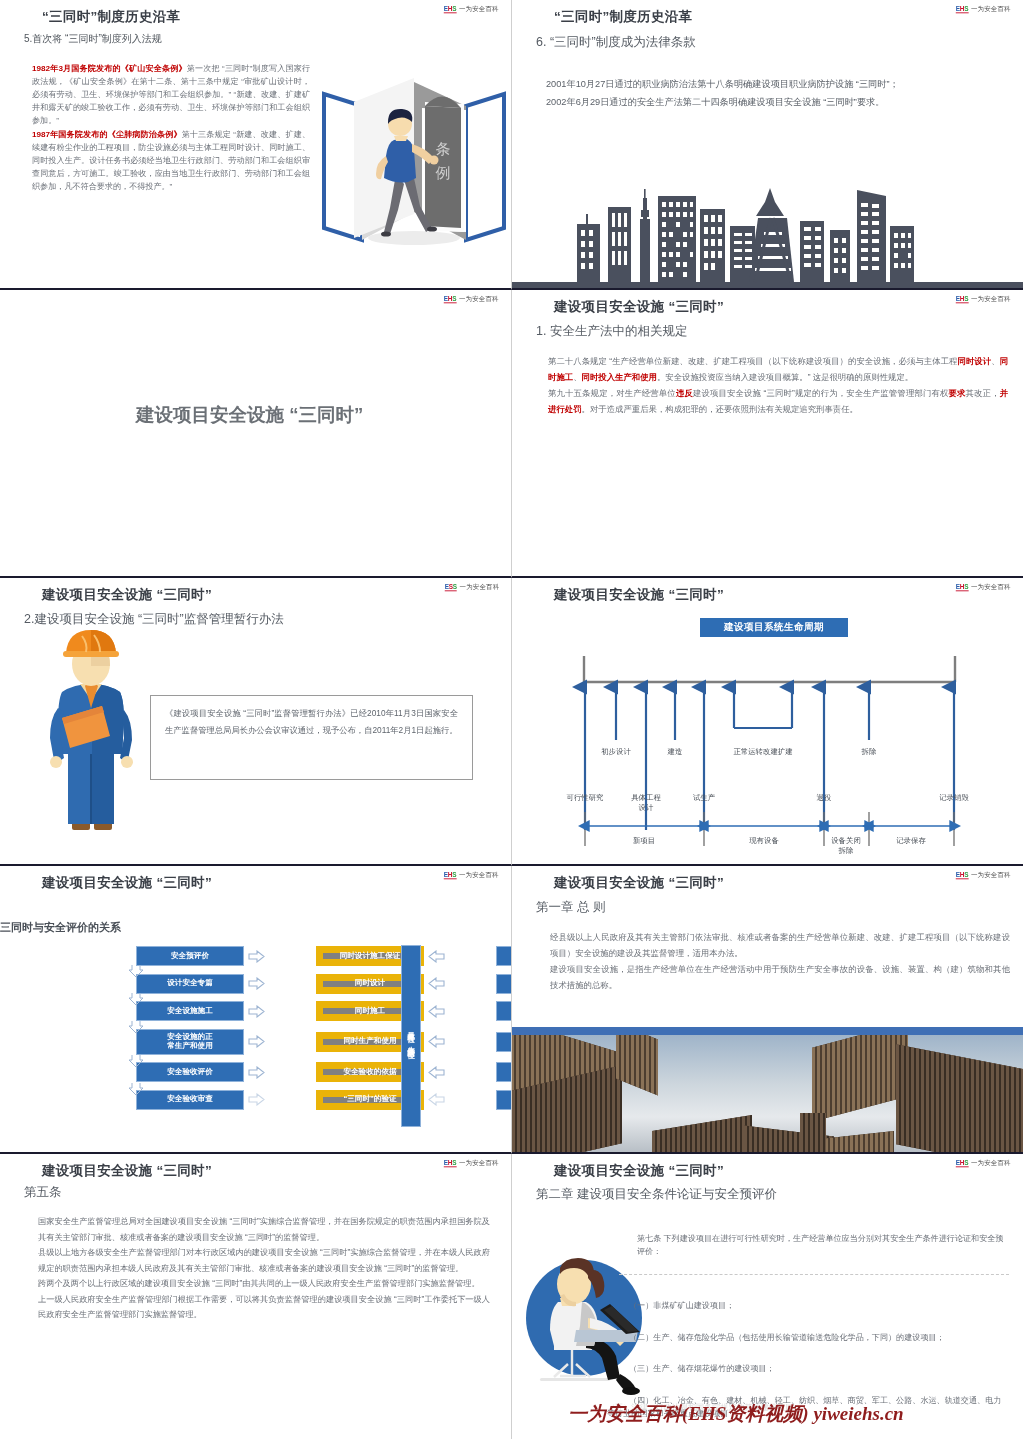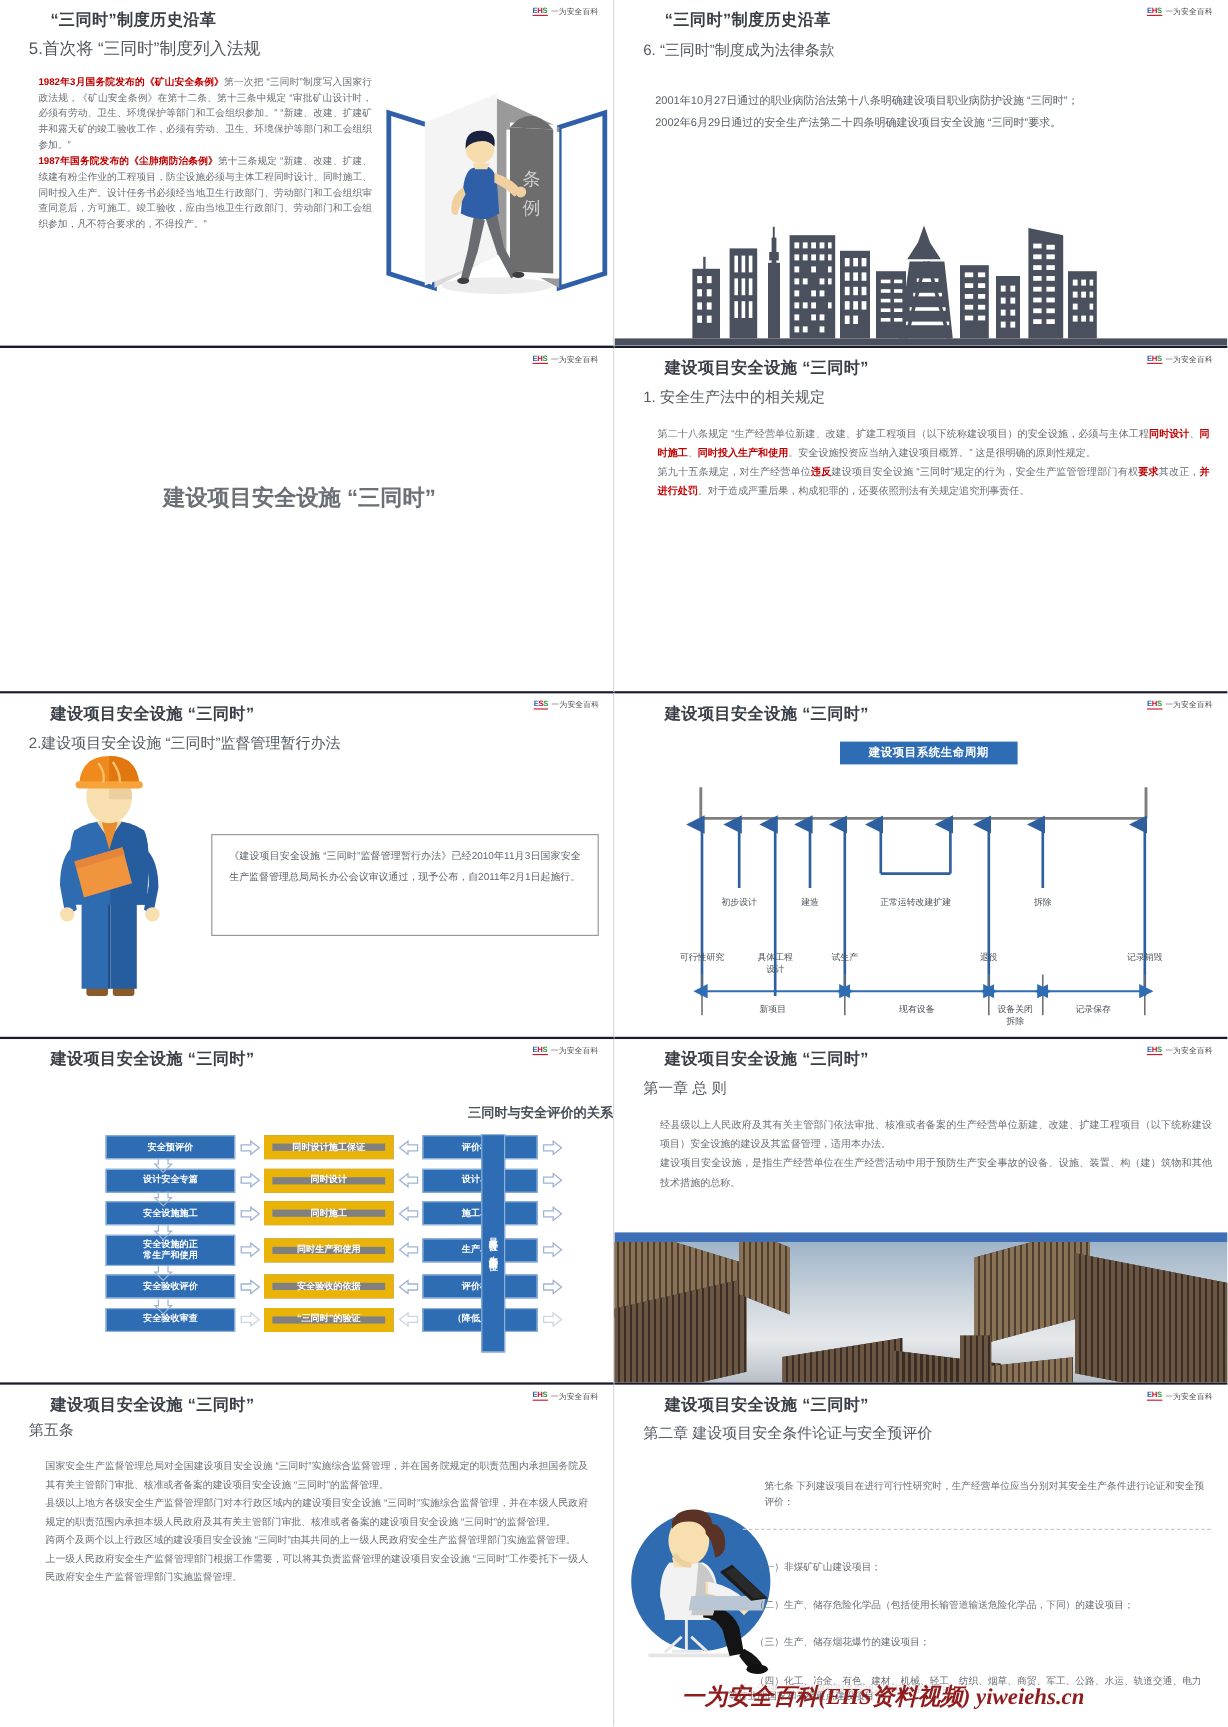--- a/index.html
+++ b/index.html
@@ -62,42 +62,43 @@
   .book { position: absolute; left: 318px; top: 62px; width: 192px; height: 196px; }
 
   
   .skyline { position: absolute; left: 0; bottom: 0; width: 511px; height: 112px; }
 
   
   .worker { position: absolute; left: 32px; top: 48px; width: 118px; height: 212px; }
   .quote-box {
     position: absolute; left: 150px; top: 117px; width: 323px; height: 85px;
     border: 1px solid #9a9a9a; padding: 9px 14px;
-    font-size: 8.3px; line-height: 2.05; color: #5f656d; text-align: justify; margin-left: 26px;
+    font-size: 8.3px; line-height: 2.05; color: #5f656d; text-align: justify;
   }
 
   
   .lc-banner {
     position: absolute; left: 188px; top: 40px; width: 148px; height: 19px;
     background: #2e6db4; color: #fff; font-size: 9.6px; font-weight: bold;
     display: flex; align-items: center; justify-content: center; letter-spacing: .4px;
   }
   .lc-wrap { position: absolute; left: 0; top: 62px; width: 511px; height: 222px; }
 
   
   .fc-title {
     position: absolute; left: 0; right: 0; top: 54px;
-    text-align: right; font-size: 11px; font-weight: bold; color: #4a5058;
+    text-align: left; font-size: 11px; font-weight: bold; color: #4a5058;
   }
   .fc { position: absolute; left: 88px; top: 78px; }
   .fc-row { display: flex; align-items: center; height: 24px; margin-bottom: 3.5px; }
   .fc-box {
     height: 20px; display: flex; align-items: center; justify-content: center;
     font-size: 7.6px; font-weight: bold; color: #fff; line-height: 1.12;
     text-align: right;
+    margin-left: 48px;
   }
   .fc-blue  { background: #2e6db4; border: 1px solid #8fb2da; width: 108px; }
   .fc-gray  { background: #808080; border: 7px solid #eab308; width: 108px; }
   .fc-blue2 { background: #2e6db4; border: 1px solid #8fb2da; width: 96px; }
   .fc-box.tall { height: 26px; }
   .fc-arrow { width: 24px; display: flex; align-items: center; justify-content: center; }
   .fc-right-bar {
     position: absolute; left: 401px; top: 78px; width: 20px; height: 160px;
     background: #2e6db4; border: 1px solid #8fb2da;
     color: #fff; font-size: 7.4px; font-weight: bold;
@@ -152,21 +153,21 @@
 <body>
 
 <div id="deck">
 
   <div class="slide">
     <div class="s-title">“三同时”制度历史沿革</div>
     <div class="logo">
       <span class="logo-mark"><i class="lg-e">E</i><i class="lg-h">H</i><i class="lg-s">S</i></span>
       <span class="logo-text">一为安全百科</span>
     </div>
-    <div class="s-sub" style="top:32px;font-size:14px;color:#4f555c">5.首次将 “三同时”制度列入法规</div>
+    <div class="s-sub" style="top:32px;font-size:10px;color:#4f555c">5.首次将 “三同时”制度列入法规</div>
     <div class="body-text" style="left:32px;top:62px;width:278px">
       <p><span class="rd">1982年3月国务院发布的《矿山安全条例》</span><span>第一次把 “三同时”制度写入国家行政法规，《矿山安全条例》在第十二条、第十三条中规定 “审批矿山设计时，必须有劳动、卫生、环境保护等部门和工会组织参加。” “新建、改建、扩建矿井和露天矿的竣工验收工作，必须有劳动、卫生、环境保护等部门和工会组织参加。”</span></p>
       <p><span class="rd">1987年国务院发布的《尘肺病防治条例》</span><span>第十三条规定 “新建、改建、扩建、续建有粉尘作业的工程项目，防尘设施必须与主体工程同时设计、同时施工、同时投入生产。设计任务书必须经当地卫生行政部门、劳动部门和工会组织审查同意后，方可施工。竣工验收，应由当地卫生行政部门、劳动部门和工会组织参加，凡不符合要求的，不得投产。”</span></p>
     </div>
 
     <svg class="book" viewBox="0 0 192 196">
       <ellipse cx="96" cy="176" rx="46" ry="7" fill="#ececec"></ellipse>
       <path d="M6 32 L6 166 L44 178 L44 44 Z" fill="#fff" stroke="#2f5fa8" stroke-width="4"></path>
       <path d="M186 32 L186 166 L148 178 L148 44 Z" fill="#fff" stroke="#2f5fa8" stroke-width="4"></path>
       <path d="M44 44 L96 20 L96 150 L44 178 Z" fill="#d9d9d9"></path>

